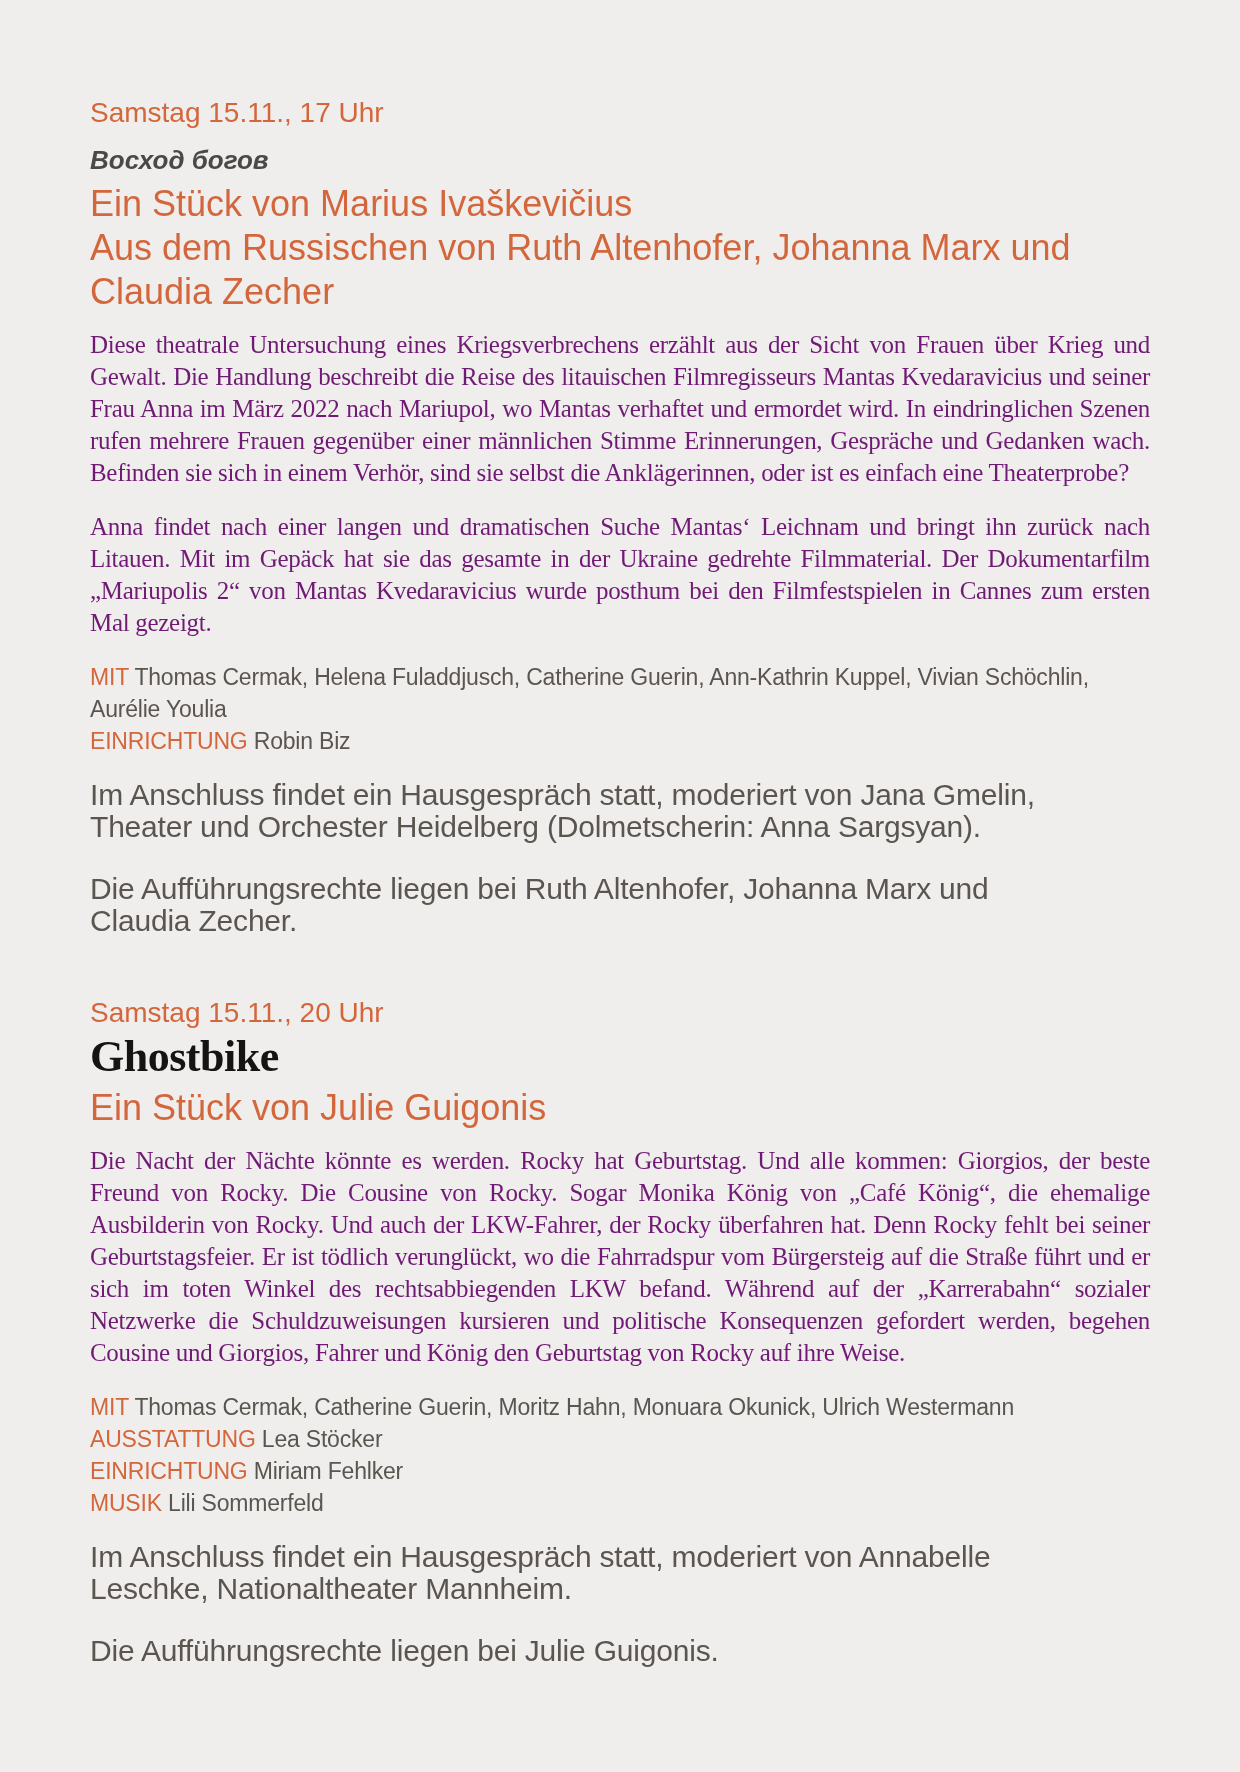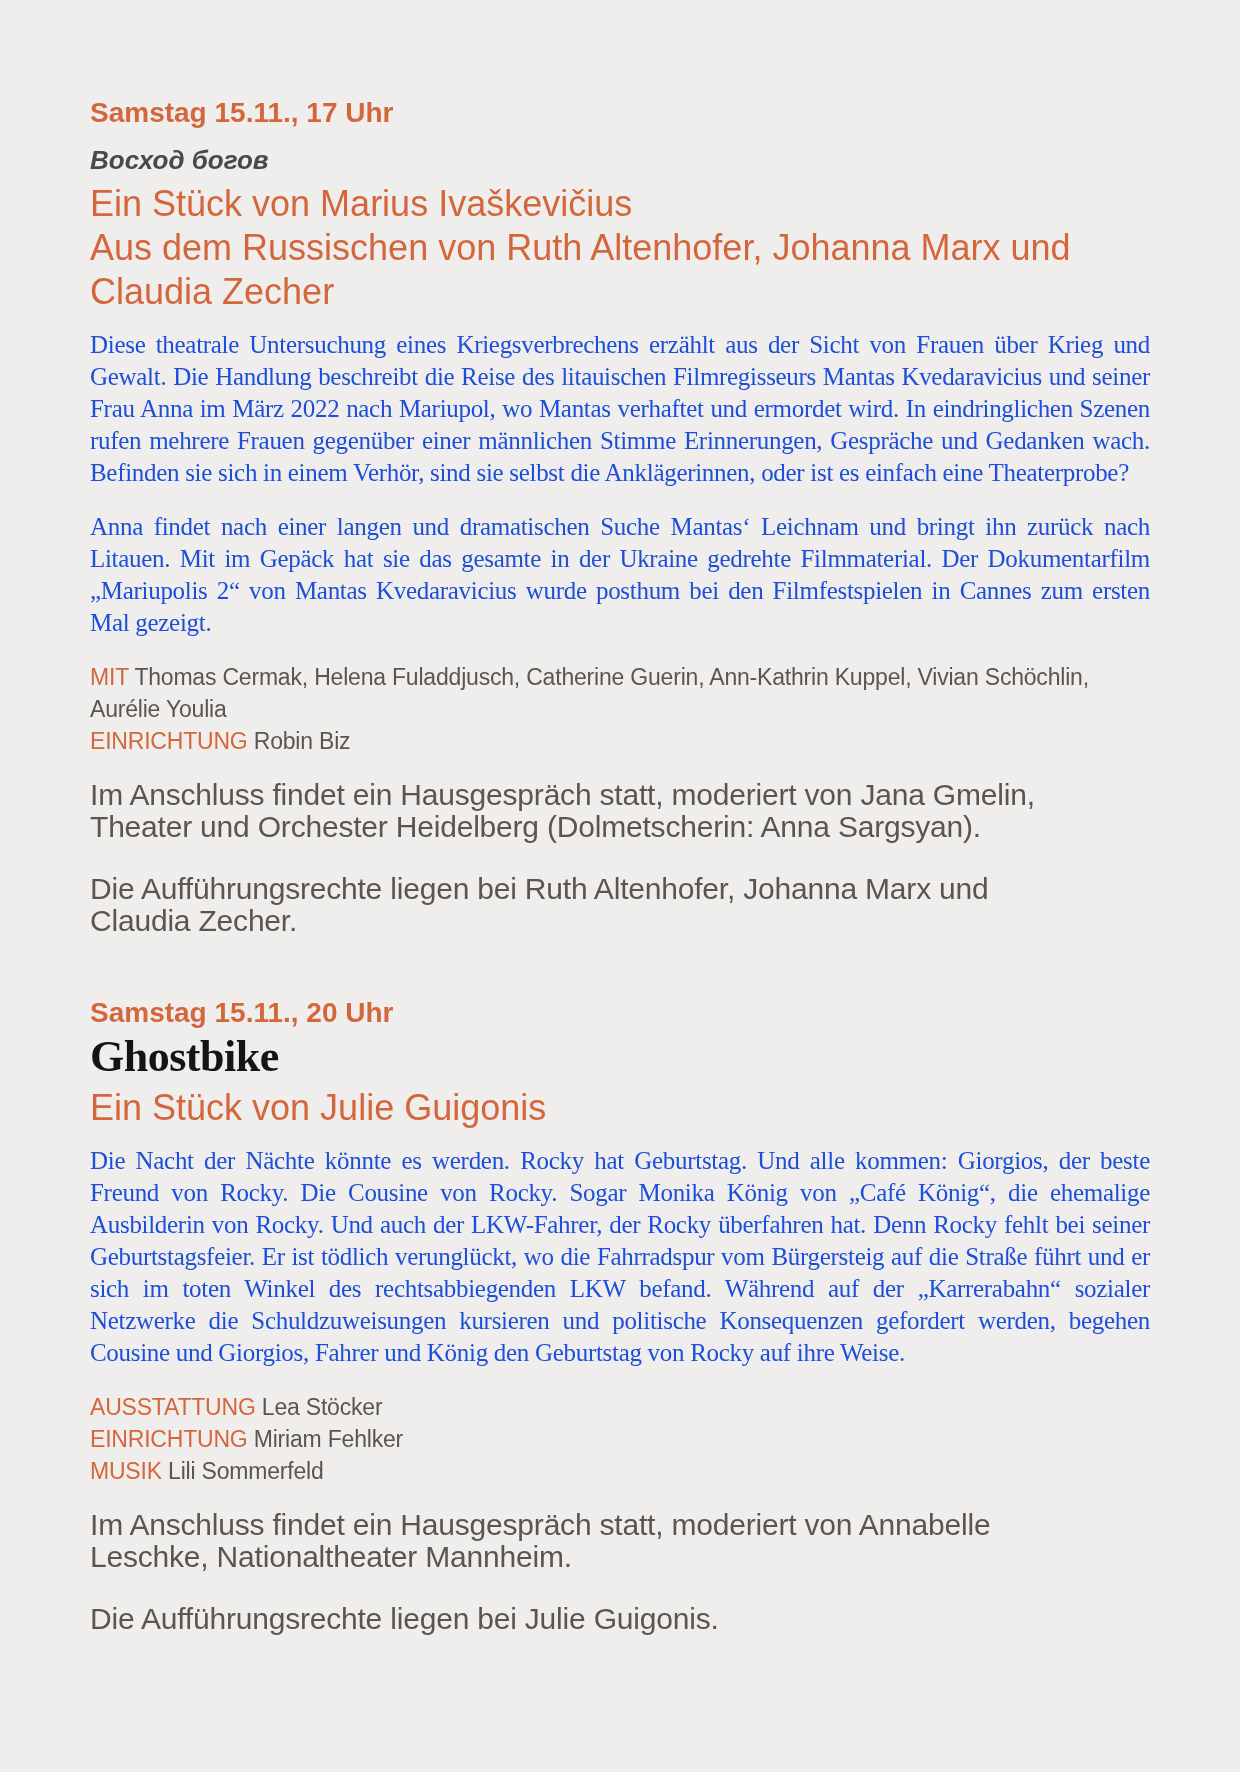--- a/index.html
+++ b/index.html
@@ -18,21 +18,21 @@
     box-sizing: border-box;
     width: 1240px;
     height: 1772px;
     padding: 97px 90px 0 90px;
   }
   .event + .event {
     margin-top: 60px;
   }
   .dateline {
     font-family: "Liberation Sans", sans-serif;
-    font-weight: 700;
+    font-weight: 400;
     font-size: 28px;
     line-height: 1.15;
     color: #d4663c;
   }
   .title {
     font-family: "Liberation Serif", serif;
     font-weight: 700;
     font-size: 44px;
     line-height: 1.08;
     color: #151413;
@@ -54,21 +54,21 @@
     font-size: 36px;
     line-height: 1.22;
     color: #d4663c;
   }
   .body-text {
     font-size: 25px;
     line-height: 32px;
     letter-spacing: -0.3px;
     text-align: justify;
     margin: 16px 0 22px 0;
-    color: #1d4ed8;
+    color: #701a75;
   }
   .body-text:first-of-type {
     margin-top: 15px;
   }
   .credits {
     margin-top: 20px;
     font-family: "Liberation Sans", sans-serif;
     font-size: 23px;
     letter-spacing: -0.2px;
     line-height: 32px;
@@ -111,20 +111,21 @@
   </section>
 
   <section class="event">
     <div class="dateline">Samstag 15.11., 20 Uhr</div>
     <h1 class="title">Ghostbike</h1>
     <div class="byline">Ein Stück von Julie Guigonis</div>
 
     <p class="body-text">Die Nacht der Nächte könnte es werden. Rocky hat Geburtstag. Und alle kommen: Giorgios, der beste Freund von Rocky. Die Cousine von Rocky. Sogar Monika König von „Café König“, die ehemalige Ausbilderin von Rocky. Und auch der LKW-Fahrer, der Rocky überfahren hat. Denn Rocky fehlt bei seiner Geburtstagsfeier. Er ist tödlich verunglückt, wo die Fahrradspur vom Bürgersteig auf die Straße führt und er sich im toten Winkel des rechtsabbiegenden LKW befand. Während auf der „Karrerabahn“ sozialer Netzwerke die Schuldzuweisungen kursieren und politische Konsequenzen gefordert werden, begehen Cousine und Giorgios, Fahrer und König den Geburtstag von Rocky auf ihre Weise.</p>
 
     <div class="credits">
+      <div><span class="credit-label">MIT</span> <span>Thomas Cermak, Catherine Guerin, Moritz Hahn, Monuara Okunick, Ulrich Westermann</span></div>
       <div><span class="credit-label">AUSSTATTUNG</span> <span>Lea Stöcker</span></div>
       <div><span class="credit-label">EINRICHTUNG</span> <span>Miriam Fehlker</span></div>
       <div><span class="credit-label">MUSIK</span> <span>Lili Sommerfeld</span></div>
     </div>
 
     <p class="note">Im Anschluss findet ein Hausgespräch statt, moderiert von Annabelle Leschke, Nationaltheater Mannheim.</p>
     <p class="note">Die Aufführungsrechte liegen bei Julie Guigonis.</p>
   </section>
 
 </div>

